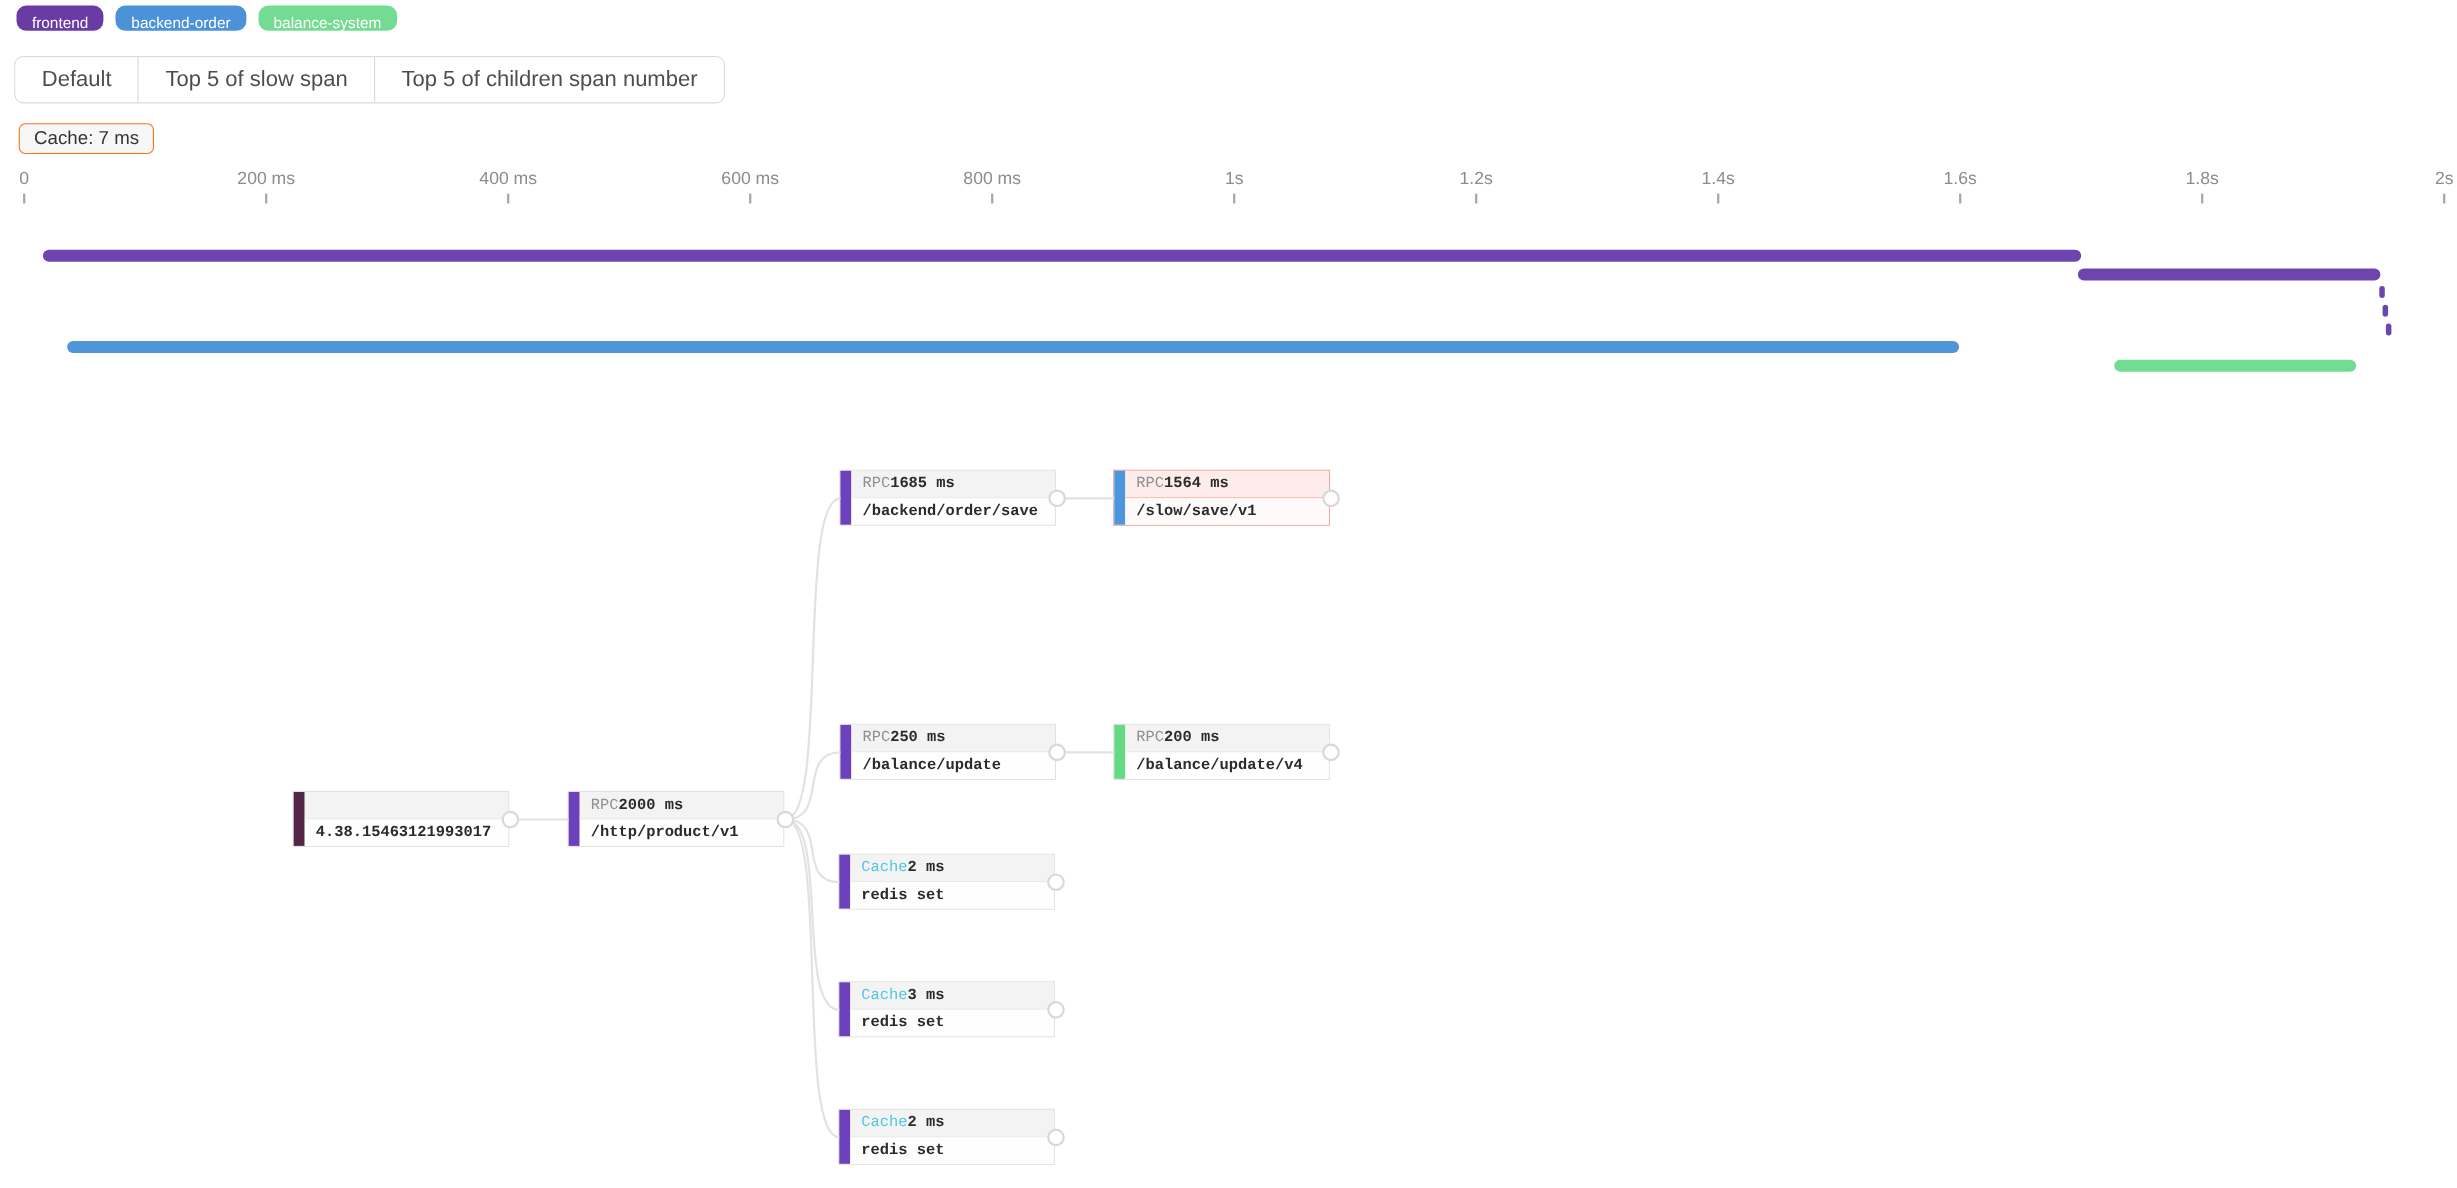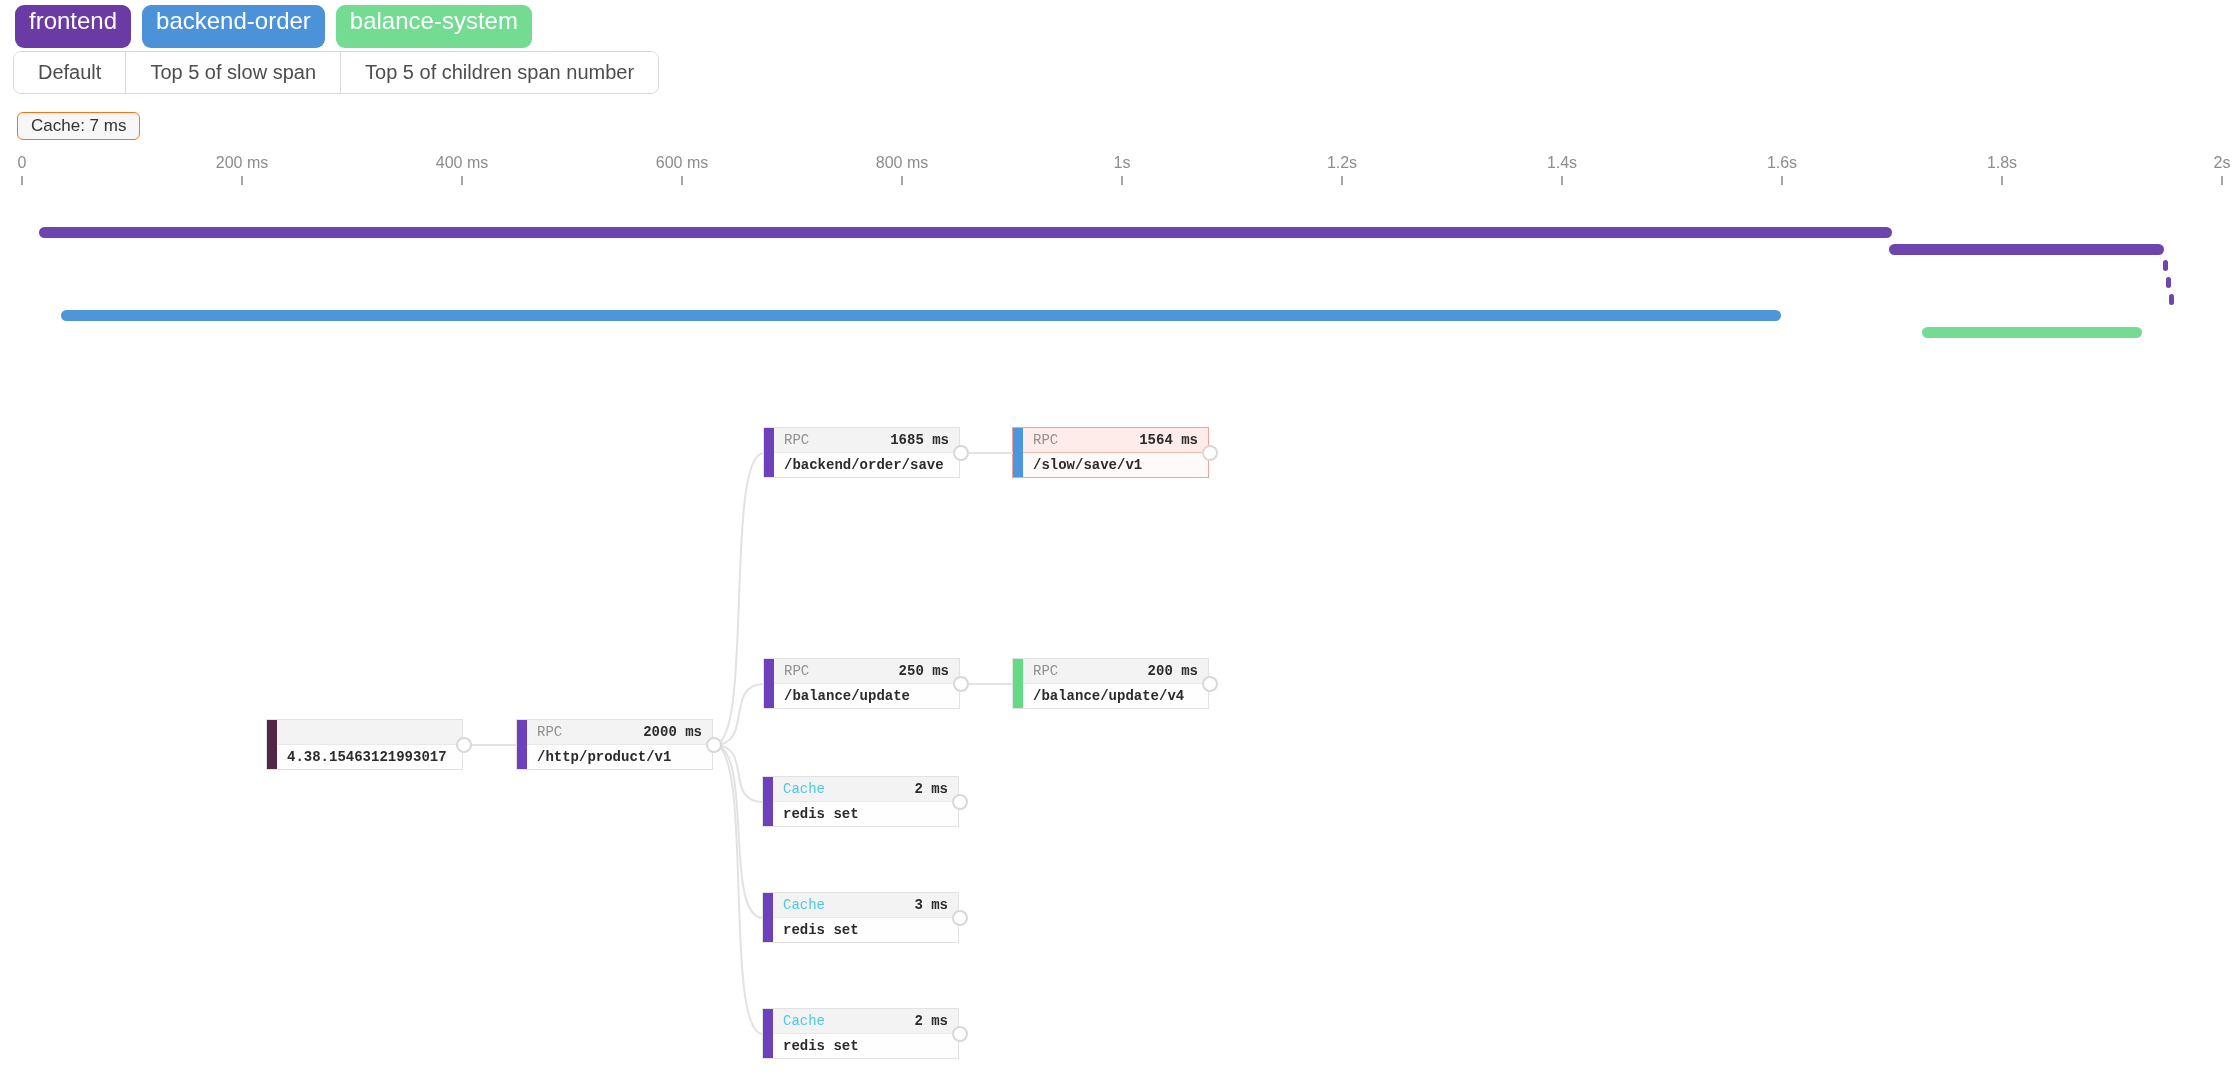--- a/index.html
+++ b/index.html
@@ -1,22 +1,22 @@
 <!DOCTYPE html>
 <html><head>
 <meta charset="utf-8">
 <style>
   html,body{margin:0;padding:0;background:#fff;}
   #stage{position:relative;width:2234px;height:1080px;background:#fff;overflow:hidden;
          font-family:"Liberation Sans",sans-serif;}
 
   
   #tags{position:absolute;left:15px;top:5px;display:flex;gap:11px;}
-  .tag{height:43px;line-height:31px;padding:0 14px;border-radius:9px;color:#fff;
-       font-size:24px;white-space:nowrap;}
+  .tag{height:23px;line-height:31px;padding:0 14px;border-radius:9px;color:#fff;
+       font-size:14px;white-space:nowrap;}
 
   
   #tabs{position:absolute;left:13px;top:51px;display:inline-flex;background:#fff;
         border:1px solid #d9d9d9;border-radius:8px;overflow:hidden;}
   .tab{height:41px;line-height:41px;padding:0 24px;font-size:20px;color:#4d4d4d;
        white-space:nowrap;background:#fff;}
   .tab + .tab{border-left:1px solid #d9d9d9;}
 
   
   #cache-badge{position:absolute;left:17px;top:112px;height:26px;line-height:26px;
@@ -31,21 +31,21 @@
   
   .bar{position:absolute;height:11px;border-radius:5.5px;}
 
   
   .node{position:absolute;width:197px;height:51px;box-sizing:border-box;
         border:1px solid #e2e2e2;background:#fff;display:flex;
         font-family:"Liberation Mono","DejaVu Sans Mono",monospace;font-size:14px;}
   .node .cbar{width:10px;flex:0 0 10px;}
   .node .rows{flex:1;display:flex;flex-direction:column;min-width:0;}
   .node .hdr{height:25px;box-sizing:border-box;background:#f3f3f3;display:flex;
-        align-items:center;justify-content:space-between;padding:0 10px;
+        align-items:center;padding:0 10px;
         border-bottom:1px solid #e9e9e9;}
   .node .bdy{height:24px;display:flex;align-items:center;padding:0 10px;background:#fefefe;}
   .node .type{color:#909090;}
   .node .type.cache{color:#4ec9e1;}
   .node .dur{color:#2b2b2b;font-weight:700;}
   .node .name{color:#2b2b2b;font-weight:700;white-space:nowrap;}
   .node.highlight{border-color:#f0a29b;}
   .node.highlight .hdr{background:#fdece9;border-bottom:1px solid #f4b8b1;}
   .node.highlight .bdy{background:#fffafa;}
 

